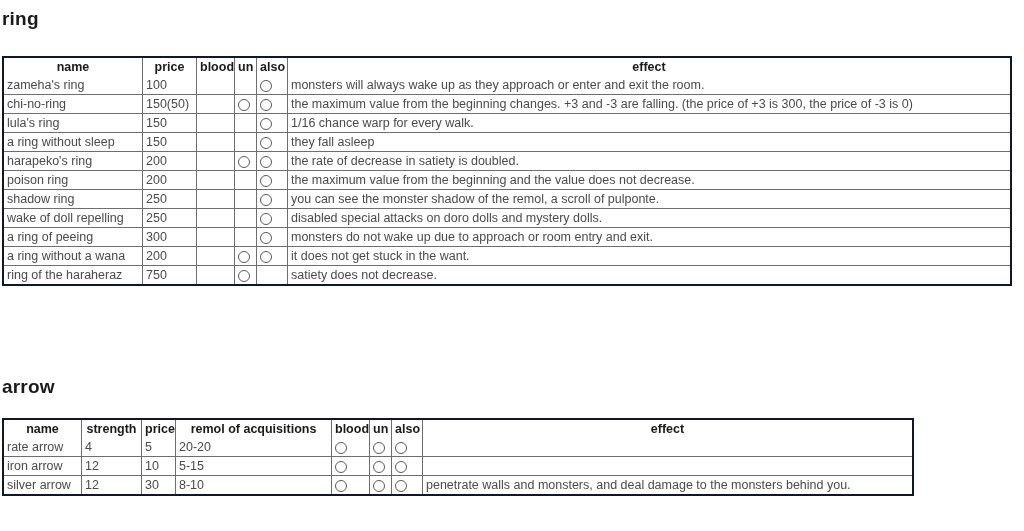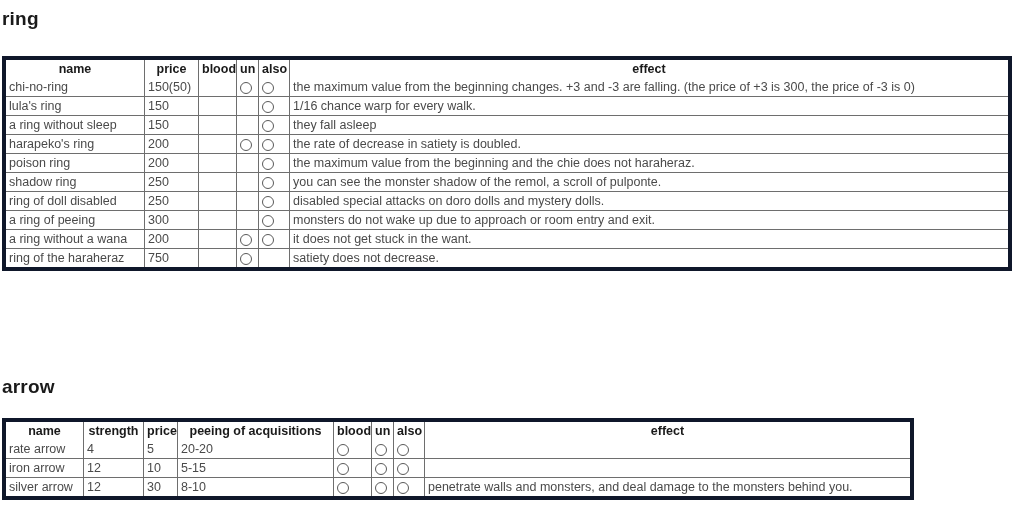--- a/index.html
+++ b/index.html
@@ -40,21 +40,21 @@
     left: 2px;
     top: 376px;
   }
 
   table.data {
     border-collapse: separate;
     border-spacing: 0;
     background: #ffffff;
     font-size: 12.5px;
     color: #4a4a4a;
-    border: 4px solid #0f172a;
+    border: 2px solid #0f172a;
     table-layout: fixed;
   }
   table.data th,
   table.data td {
     border-right: 1px solid #6e6e6e;
     border-bottom: 1px solid #6e6e6e;
     padding: 2px 3px 2px 3px;
     vertical-align: middle;
     overflow: hidden;
     white-space: nowrap;
@@ -142,20 +142,28 @@
         <th>name</th>
         <th>price</th>
         <th>blood</th>
         <th>un</th>
         <th>also</th>
         <th>effect</th>
       </tr>
     </thead>
     <tbody id="ring-body">
         <tr>
+          <td>zameha's ring</td>
+          <td>100</td>
+          <td class="mark"></td>
+          <td class="mark"></td>
+          <td class="mark"><span class="circle"></span></td>
+          <td>monsters will always wake up as they approach or enter and exit the room.</td>
+        </tr>
+        <tr>
           <td>chi-no-ring</td>
           <td>150(50)</td>
           <td class="mark"></td>
           <td class="mark"><span class="circle"></span></td>
           <td class="mark"><span class="circle"></span></td>
           <td>the maximum value from the beginning changes. +3 and -3 are falling. (the price of +3 is 300, the price of -3 is 0)</td>
         </tr>
         <tr>
           <td>lula's ring</td>
           <td>150</td>
@@ -179,32 +187,32 @@
           <td class="mark"><span class="circle"></span></td>
           <td class="mark"><span class="circle"></span></td>
           <td>the rate of decrease in satiety is doubled.</td>
         </tr>
         <tr>
           <td>poison ring</td>
           <td>200</td>
           <td class="mark"></td>
           <td class="mark"></td>
           <td class="mark"><span class="circle"></span></td>
-          <td>the maximum value from the beginning and the chie does not haraheraz.</td>
+          <td>the maximum value from the beginning and the value does not decrease.</td>
         </tr>
         <tr>
           <td>shadow ring</td>
           <td>250</td>
           <td class="mark"></td>
           <td class="mark"></td>
           <td class="mark"><span class="circle"></span></td>
           <td>you can see the monster shadow of the remol, a scroll of pulponte.</td>
         </tr>
         <tr>
-          <td>ring of doll disabled</td>
+          <td>wake of doll repelling</td>
           <td>250</td>
           <td class="mark"></td>
           <td class="mark"></td>
           <td class="mark"><span class="circle"></span></td>
           <td>disabled special attacks on doro dolls and mystery dolls.</td>
         </tr>
         <tr>
           <td>a ring of peeing</td>
           <td>300</td>
           <td class="mark"></td>
@@ -242,21 +250,21 @@
       <col class="c-blood">
         <col class="c-un">
         <col class="c-also">
         <col class="c-effect">
     </colgroup>
     <thead>
       <tr>
         <th>name</th>
         <th>strength</th>
         <th>price</th>
-        <th>peeing of acquisitions</th>
+        <th>remol of acquisitions</th>
         <th>blood</th>
         <th>un</th>
         <th>also</th>
         <th>effect</th>
       </tr>
     </thead>
     <tbody id="arrow-body">
         <tr>
           <td>rate arrow</td>
           <td>4</td>

